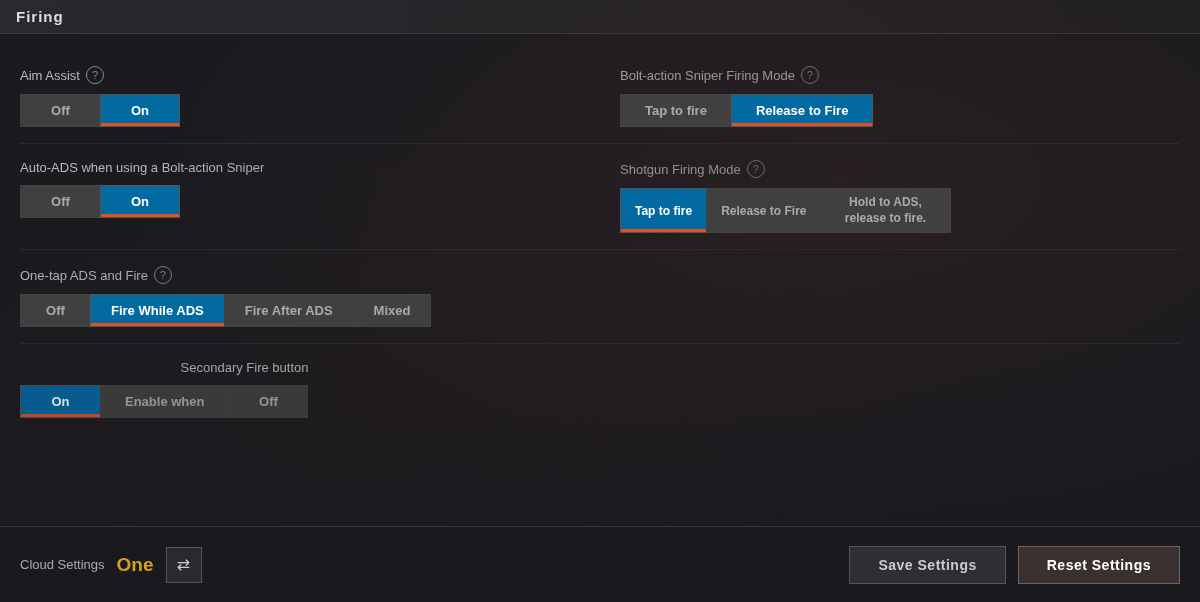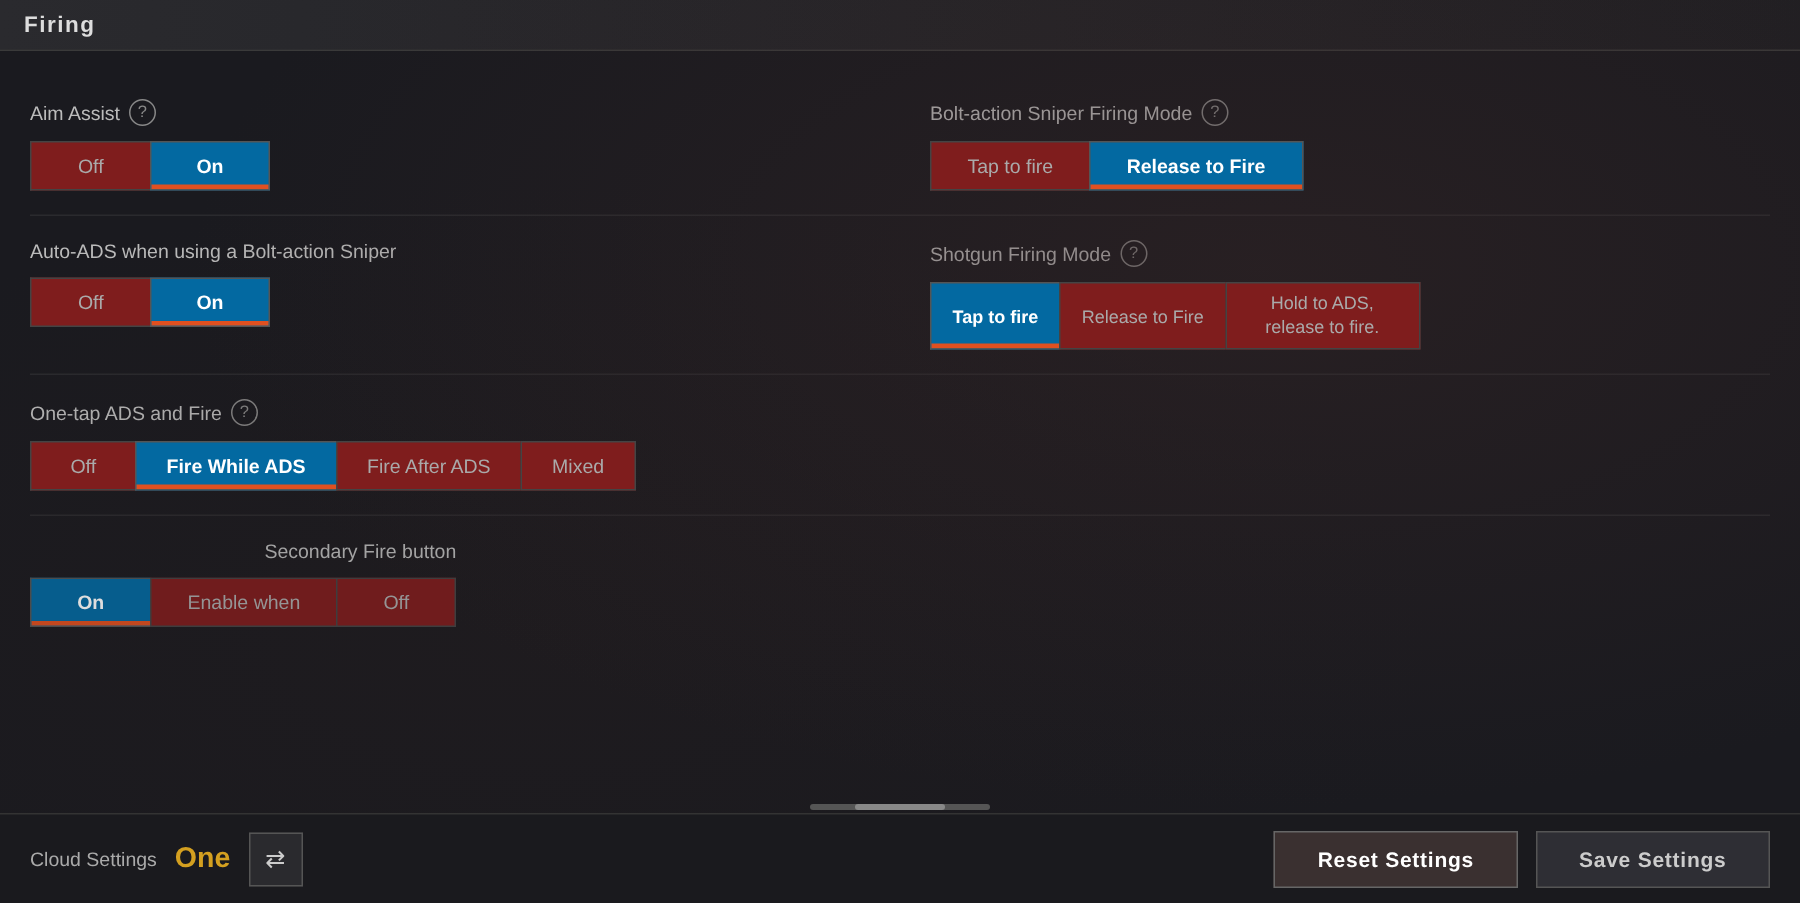--- a/index.html
+++ b/index.html
@@ -82,29 +82,30 @@
       flex-shrink: 0;
     }
 
     .toggle-group {
       display: flex;
       gap: 0;
     }
 
     .toggle-btn {
       padding: 8px 24px;
-      background: #7f1d1d;
+      background: #404040;
       border: 1px solid #444;
       color: #aaa;
       font-size: 13px;
       cursor: pointer;
       position: relative;
       min-width: 80px;
       text-align: center;
       transition: all 0.1s;
+      font-weight: bold;
     }
 
     .toggle-btn:first-child {
       border-right: none;
     }
 
     .toggle-btn:not(:first-child):not(:last-child) {
       border-right: none;
     }
 
@@ -136,21 +137,21 @@
       min-width: 60px;
       font-size: 12px;
     }
 
     
     .footer {
       position: absolute;
       bottom: 0;
       left: 0;
       right: 0;
-      height: 60px;
+      height: 76px;
       background: #1a1a1e;
       border-top: 1px solid #333;
       display: flex;
       align-items: center;
       padding: 0 20px;
       gap: 12px;
     }
 
     .cloud-settings-label {
       font-size: 13px;
@@ -328,15 +329,15 @@
   <div class="scroll-indicator-bar"></div>
 </div>
 
 <div class="footer">
   <span class="cloud-settings-label">Cloud Settings</span>
   <span class="cloud-profile-name">One</span>
   <div class="sync-icon-btn">
     <span>⇄</span>
   </div>
   <div class="footer-spacer"></div>
+  <button class="footer-btn">Save Settings</button>
   <button class="footer-btn reset">Reset Settings</button>
-  <button class="footer-btn">Save Settings</button>
 </div>
 
 </body></html>

